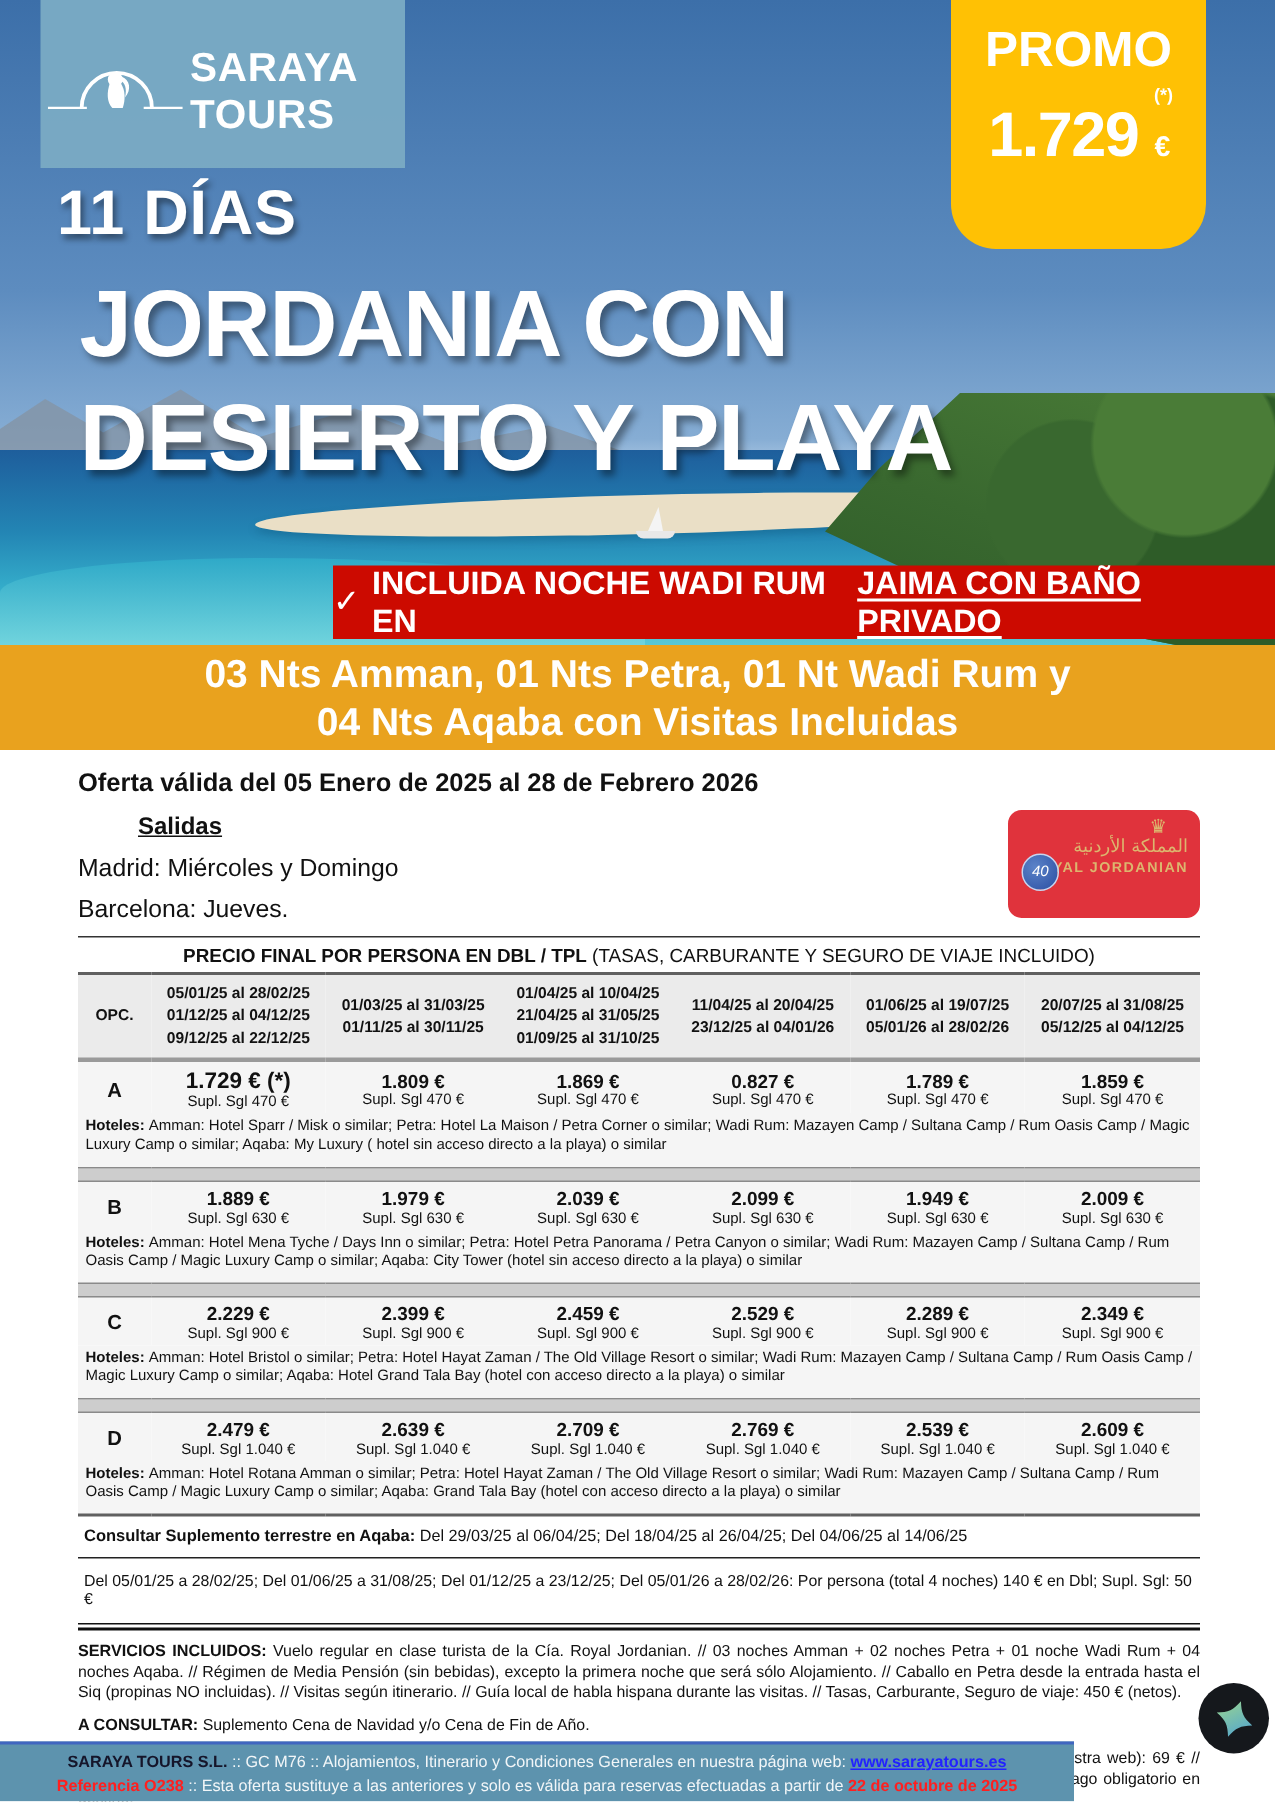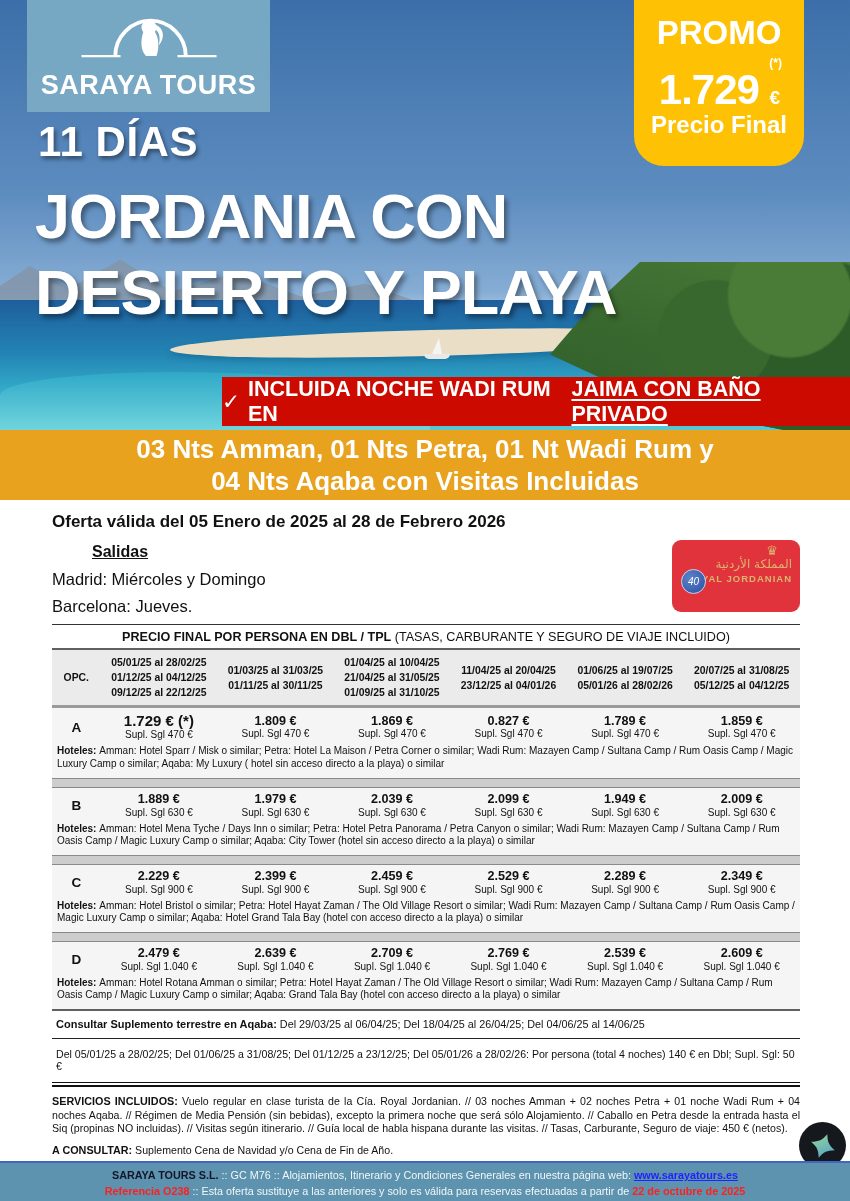--- a/index.html
+++ b/index.html
@@ -22,34 +22,34 @@
           radial-gradient(circle at 80% 20%, #4a7c37 0 22%, transparent 23%),
           radial-gradient(circle at 55% 45%, #39682f 0 30%, transparent 31%),
           radial-gradient(circle at 90% 60%, #2e5c28 0 35%, transparent 36%),
           linear-gradient(200deg,#4a7c37 0%,#39682f 55%,#2e5c28 100%);
           clip-path:polygon(100% 0,30% 0,12% 30%,0 55%,18% 70%,35% 78%,55% 92%,78% 100%,100% 100%); }
   .boat { position:absolute; top:338px; left:432px; width:0; height:0;
           border-left:7px solid transparent; border-right:3px solid transparent; border-bottom:16px solid #f4f4f4; }
   .boat-hull { position:absolute; top:354px; left:424px; width:26px; height:5px; background:#e8e8e8; border-radius:0 0 6px 6px; }
 
   .logo-box { position:absolute; top:0; left:27px; width:243px; height:112px;
-          background:rgba(122,171,196,.95); display:flex; flex-direction:column; align-items:center; justify-content:flex-start; padding-top:8px; }
+          background:rgba(122,171,196,.95); display:flex; flex-direction:row; align-items:center; justify-content:flex-start; padding-top:8px; }
   .brand { color:#fff; font-weight:bold; font-size:27px; letter-spacing:.5px; margin-top:2px; }
 
   .promo { position:absolute; top:0; left:634px; width:170px; height:166px; background:#ffc104;
           border-radius:0 0 30px 30px; text-align:center; color:#fff; padding-top:16px; }
   .promo-label { font-size:33px; font-weight:bold; line-height:1; }
   .promo-ast { font-size:12px; font-weight:bold; text-align:right; padding-right:22px; margin-top:8px; line-height:1; }
   .promo-price { font-size:42px; font-weight:bold; line-height:1; letter-spacing:-1px; }
   .promo-cur { font-size:19px; font-weight:bold; }
   .promo-final { font-size:24px; font-weight:bold; line-height:1.15; }
 
   .days { position:absolute; top:118px; left:38px; color:#fff; font-size:42px; font-weight:bold;
           text-shadow:2px 3px 4px rgba(0,0,0,.45); letter-spacing:.5px; }
-  .big-title { position:absolute; top:178px; left:35px; color:#fff; font-weight:bold; font-size:63px;
+  .big-title { position:absolute; top:178px; left:53px; color:#fff; font-weight:bold; font-size:63px;
           line-height:76px; letter-spacing:-1px; text-shadow:3px 4px 5px rgba(0,0,0,.4); }
 
   .red-banner { position:absolute; top:377px; left:222px; right:0; height:49px; background:#cc0a00;
           display:flex; align-items:center; justify-content:center; color:#fff; font-weight:bold; font-size:21.5px; }
   .red-banner .check { margin-right:8px; font-weight:normal; }
   .red-banner .u { text-decoration:underline; text-underline-offset:3px; }
 
   
   .orange-band { position:absolute; top:430px; left:0; width:850px; height:70px; background:#e9a21e;
           color:#fff; font-weight:bold; font-size:26px; text-align:center; padding-top:3px; line-height:32px; }
@@ -97,21 +97,21 @@
   .opcion .l1 { font-size:11px; font-weight:bold; margin-bottom:5px; }
   .opcion .l1 .u { text-decoration:underline; }
   .opcion .l2 { font-size:10.6px; }
 
   .double-rule { margin:10px 0 7px; border-top:1.2px solid #111; border-bottom:2.6px solid #111; height:4.5px; }
 
   .para { font-size:10.6px; line-height:1.3; text-align:justify; margin-bottom:7px; }
   .para b { font-size:10.8px; }
 
   
-  .footer { position:absolute; left:0; bottom:0; width:850px; height:40px; background:#5d93ae;
+  .footer { position:absolute; left:0; bottom:0; width:716px; height:40px; background:#5d93ae;
           border-top:2px solid #4066c0; text-align:center; font-size:10.8px; color:#f2f6f8; padding-top:4px; line-height:1.5; }
   .footer .co { color:#15152a; font-weight:bold; }
   .footer a.site { color:#2222ff; font-weight:bold; text-decoration:underline; }
   .footer .ref, .footer .date { color:#ff1f1f; font-weight:bold; }
 
   .ai-fab { position:absolute; top:1122px; right:4px; width:47px; height:47px; border-radius:50%;
           background:#15181c; display:flex; align-items:center; justify-content:center; cursor:pointer; }
 </style>
 </head>
 <body>
@@ -136,21 +136,20 @@
         <path d="M93 30 C88 44 89 57 96 64 L110 64 C114 52 113 40 108 32 Z" fill="#fff"></path>
         <path d="M108 22 C120 26 122 40 113 50 C116 38 113 30 106 27 Z" fill="#fff"></path>
       </svg>
       <div class="brand">SARAYA TOURS</div>
     </div>
 
     <div class="promo">
       <div class="promo-label">PROMO</div>
       <div class="promo-ast">(*)</div>
       <div class="promo-price"><span>1.729</span> <span class="promo-cur">€</span></div>
-      <div class="promo-final">Precio Final</div>
     </div>
 
     <div class="days">11 DÍAS</div>
     <div class="big-title">
       <div>JORDANIA CON</div>
       <div>DESIERTO Y PLAYA</div>
     </div>
 
     <div class="red-banner">
       <span class="check">✓</span>

